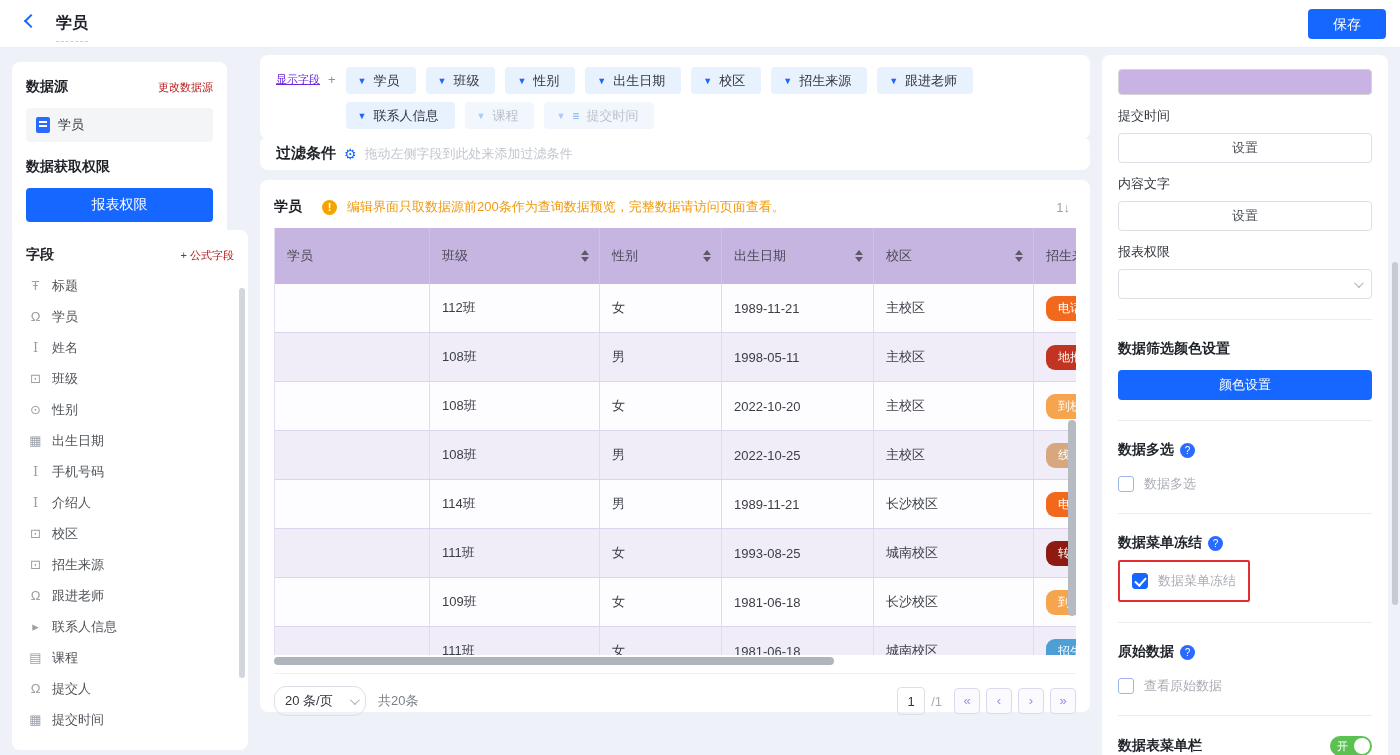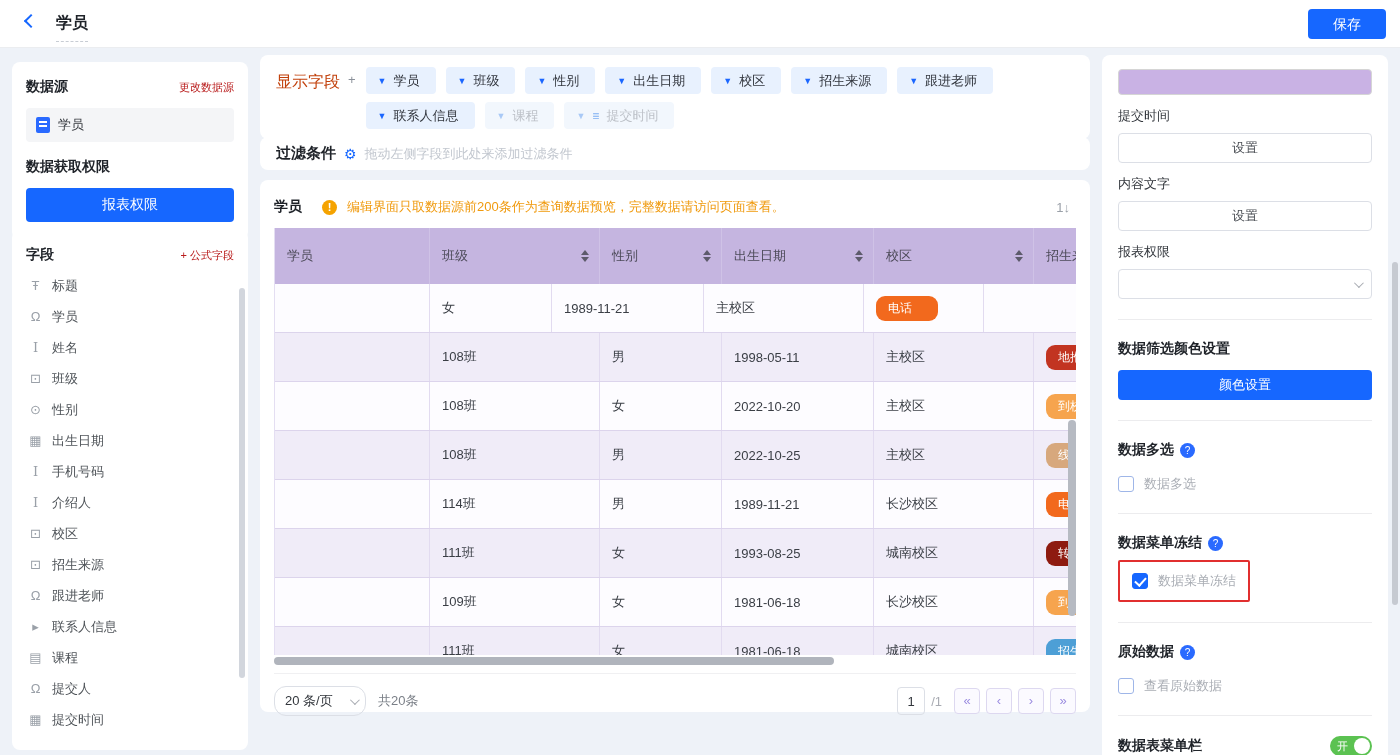--- a/index.html
+++ b/index.html
@@ -7,41 +7,41 @@
   body { font-family:"Liberation Sans","DejaVu Sans",sans-serif; background:#eef2f8; position:relative; color:#33373d; font-size:13px; }
   .panel { background:#fff; border-radius:8px; position:absolute; }
 
   
   .topbar { position:absolute; top:0; left:0; width:1400px; height:48px; background:#fff; border-bottom:1px solid #ebedf0; z-index:5; }
   .back { position:absolute; left:26px; top:16px; width:10px; height:10px; border-left:2px solid #1667ff; border-bottom:2px solid #1667ff; transform:rotate(45deg); cursor:pointer; }
   .page-title { position:absolute; left:56px; top:13px; font-size:16px; font-weight:bold; color:#1f2329; border-bottom:1px dashed #c8cdd4; padding-bottom:7px; }
   .save-btn { position:absolute; right:14px; top:9px; width:78px; height:30px; background:#1667ff; color:#fff; border:none; border-radius:4px; font-size:14px; line-height:30px; text-align:center; cursor:pointer; }
 
   
-  .ds-panel { left:12px; top:62px; width:236px; padding:16px 14px 18px; }
+  .ds-panel { left:12px; top:62px; width:215px; padding:16px 14px 18px; }
   .row-between { display:flex; justify-content:space-between; align-items:center; }
   .sec-title { font-size:14px; font-weight:bold; color:#1f2329; }
   .blue-link { color:#b91c1c; font-size:11px; cursor:pointer; text-decoration:none; }
   .ds-item { margin-top:12px; background:#f4f5f7; border-radius:4px; height:34px; display:flex; align-items:center; padding:0 10px; gap:8px; color:#33373d; }
   .doc-icon { width:14px; height:16px; background:#2a6aff; border-radius:2px; position:relative; flex:none; }
   .doc-icon::after { content:""; position:absolute; left:3px; top:4px; width:8px; height:2px; background:#fff; box-shadow:0 4px 0 #fff; }
   .perm-title { margin-top:16px; }
   .perm-btn { margin-top:12px; width:100%; height:34px; background:#1667ff; color:#fff; border:none; border-radius:4px; font-size:14px; cursor:pointer; }
 
   .fields-panel { left:12px; top:230px; width:236px; height:520px; padding:16px 14px; overflow:hidden; }
   .field-list { margin-top:6px; }
   .field-item { height:31px; display:flex; align-items:center; gap:9px; color:#4e5358; cursor:grab; padding-left:2px; }
   .f-icon { width:15px; color:#9aa0a8; font-size:13px; text-align:center; flex:none; }
   .f-icon.serif { font-family:"DejaVu Serif",serif; }
   .panel-scroll { position:absolute; right:3px; top:58px; width:6px; height:390px; background:#d2d6dd; border-radius:3px; }
 
   
   .disp-panel { left:260px; top:55px; width:830px; padding:12px 16px 10px; }
   .disp-flex { display:flex; align-items:flex-start; }
-  .disp-label { flex:none; color:#c2410c; font-size:16px; padding-top:5px; }
+  .disp-label { flex:none; color:#6d28d9; font-size:11px; padding-top:5px;text-decoration:underline; }
   .disp-plus { color:#8a9099; margin:5px 10px 0 8px; flex:none; cursor:pointer; }
   .tag-wrap { display:flex; flex-wrap:wrap; gap:8px 10px; }
   .tag { background:#e8f1fe; border-radius:4px; height:27px; display:flex; align-items:center; padding:0 16px 0 12px; gap:7px; color:#31353d; cursor:pointer; white-space:nowrap; }
   .tag .caret { color:#1a66ff; font-size:9px; }
   .tag .sortlines { display:none; color:#7fb0f2; font-size:12px; }
   .tag.has-sort .sortlines { display:inline; }
   .tag.disabled { background:#f2f7fd; color:#bcc0c7; }
   .tag.disabled .caret { color:#a9c9f6; }
 
   .filter-panel { left:260px; top:137px; width:830px; height:33px; padding:0 16px; display:flex; align-items:center; gap:8px; }
@@ -338,20 +338,21 @@
 
           <div class="th" style="width: 120px; flex: 0 0 auto;">
             <span>招生来源</span>
 
           </div>
         </div>
       <div class="tbody">
 
           <div class="trow">
             <div class="td c0" style="width: 155px; flex: 0 0 auto;"></div>
+            <div class="td c1" style="width: 170px; flex: 0 0 auto;">112班</div>
             <div class="td c2" style="width: 122px; flex: 0 0 auto;">女</div>
             <div class="td c3" style="width: 152px; flex: 0 0 auto;">1989-11-21</div>
             <div class="td c4" style="width: 160px; flex: 0 0 auto;">主校区</div>
             <div class="td c5" style="width: 120px; flex: 0 0 auto;">
               <span class="badge" style="background: rgb(242, 105, 29);">电话</span>
             </div>
           </div>
 
           <div class="trow">
             <div class="td c0" style="width: 155px; flex: 0 0 auto;"></div>

